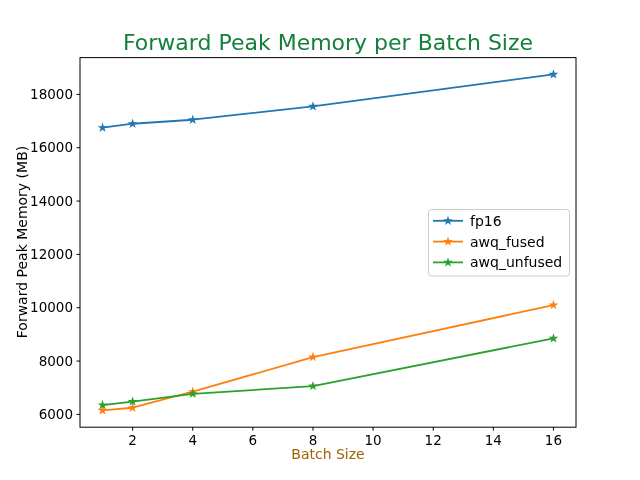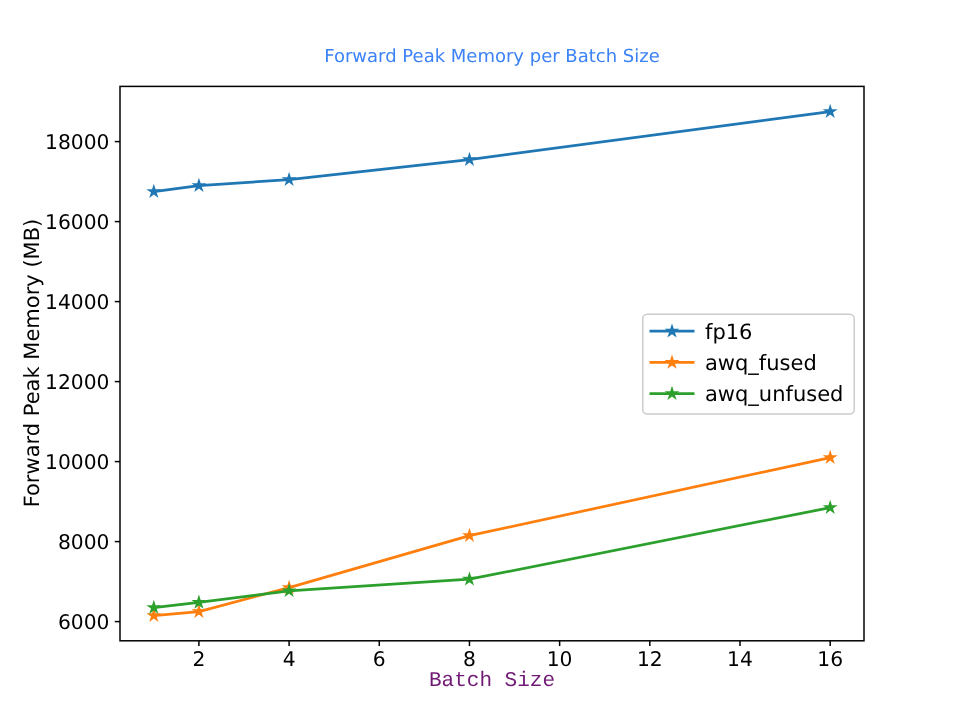--- a/index.html
+++ b/index.html
@@ -20,42 +20,41 @@
   #plot {
     position: absolute;
     left: 0;
     top: 0;
   }
   .chart-title {
     position: absolute;
     left: 328px;
     top: 30px;
     transform: translateX(-50%);
-    font-size: 12px;
-    color: #3b82f6;
+    font-size: 22px;
+    color: #15803d;
     white-space: nowrap;
   }
   .y-axis-label {
     position: absolute;
     left: 22px;
     top: 242px;
     transform: translate(-50%, -50%) rotate(-90deg);
     font-size: 14px;
     color: #000000;
     white-space: nowrap;
   }
   .x-axis-label {
     position: absolute;
     left: 328px;
     top: 446px;
     transform: translateX(-50%);
     font-size: 14px;
-    color: #701a75;
+    color: #a16207;
     white-space: nowrap;
-    font-family: Liberation Mono, monospace;
   }
   svg text {
     font-family: "DejaVu Sans", sans-serif;
     fill: #000000;
   }
 </style>
 </head>
 <body>
 
 <div class="figure">

